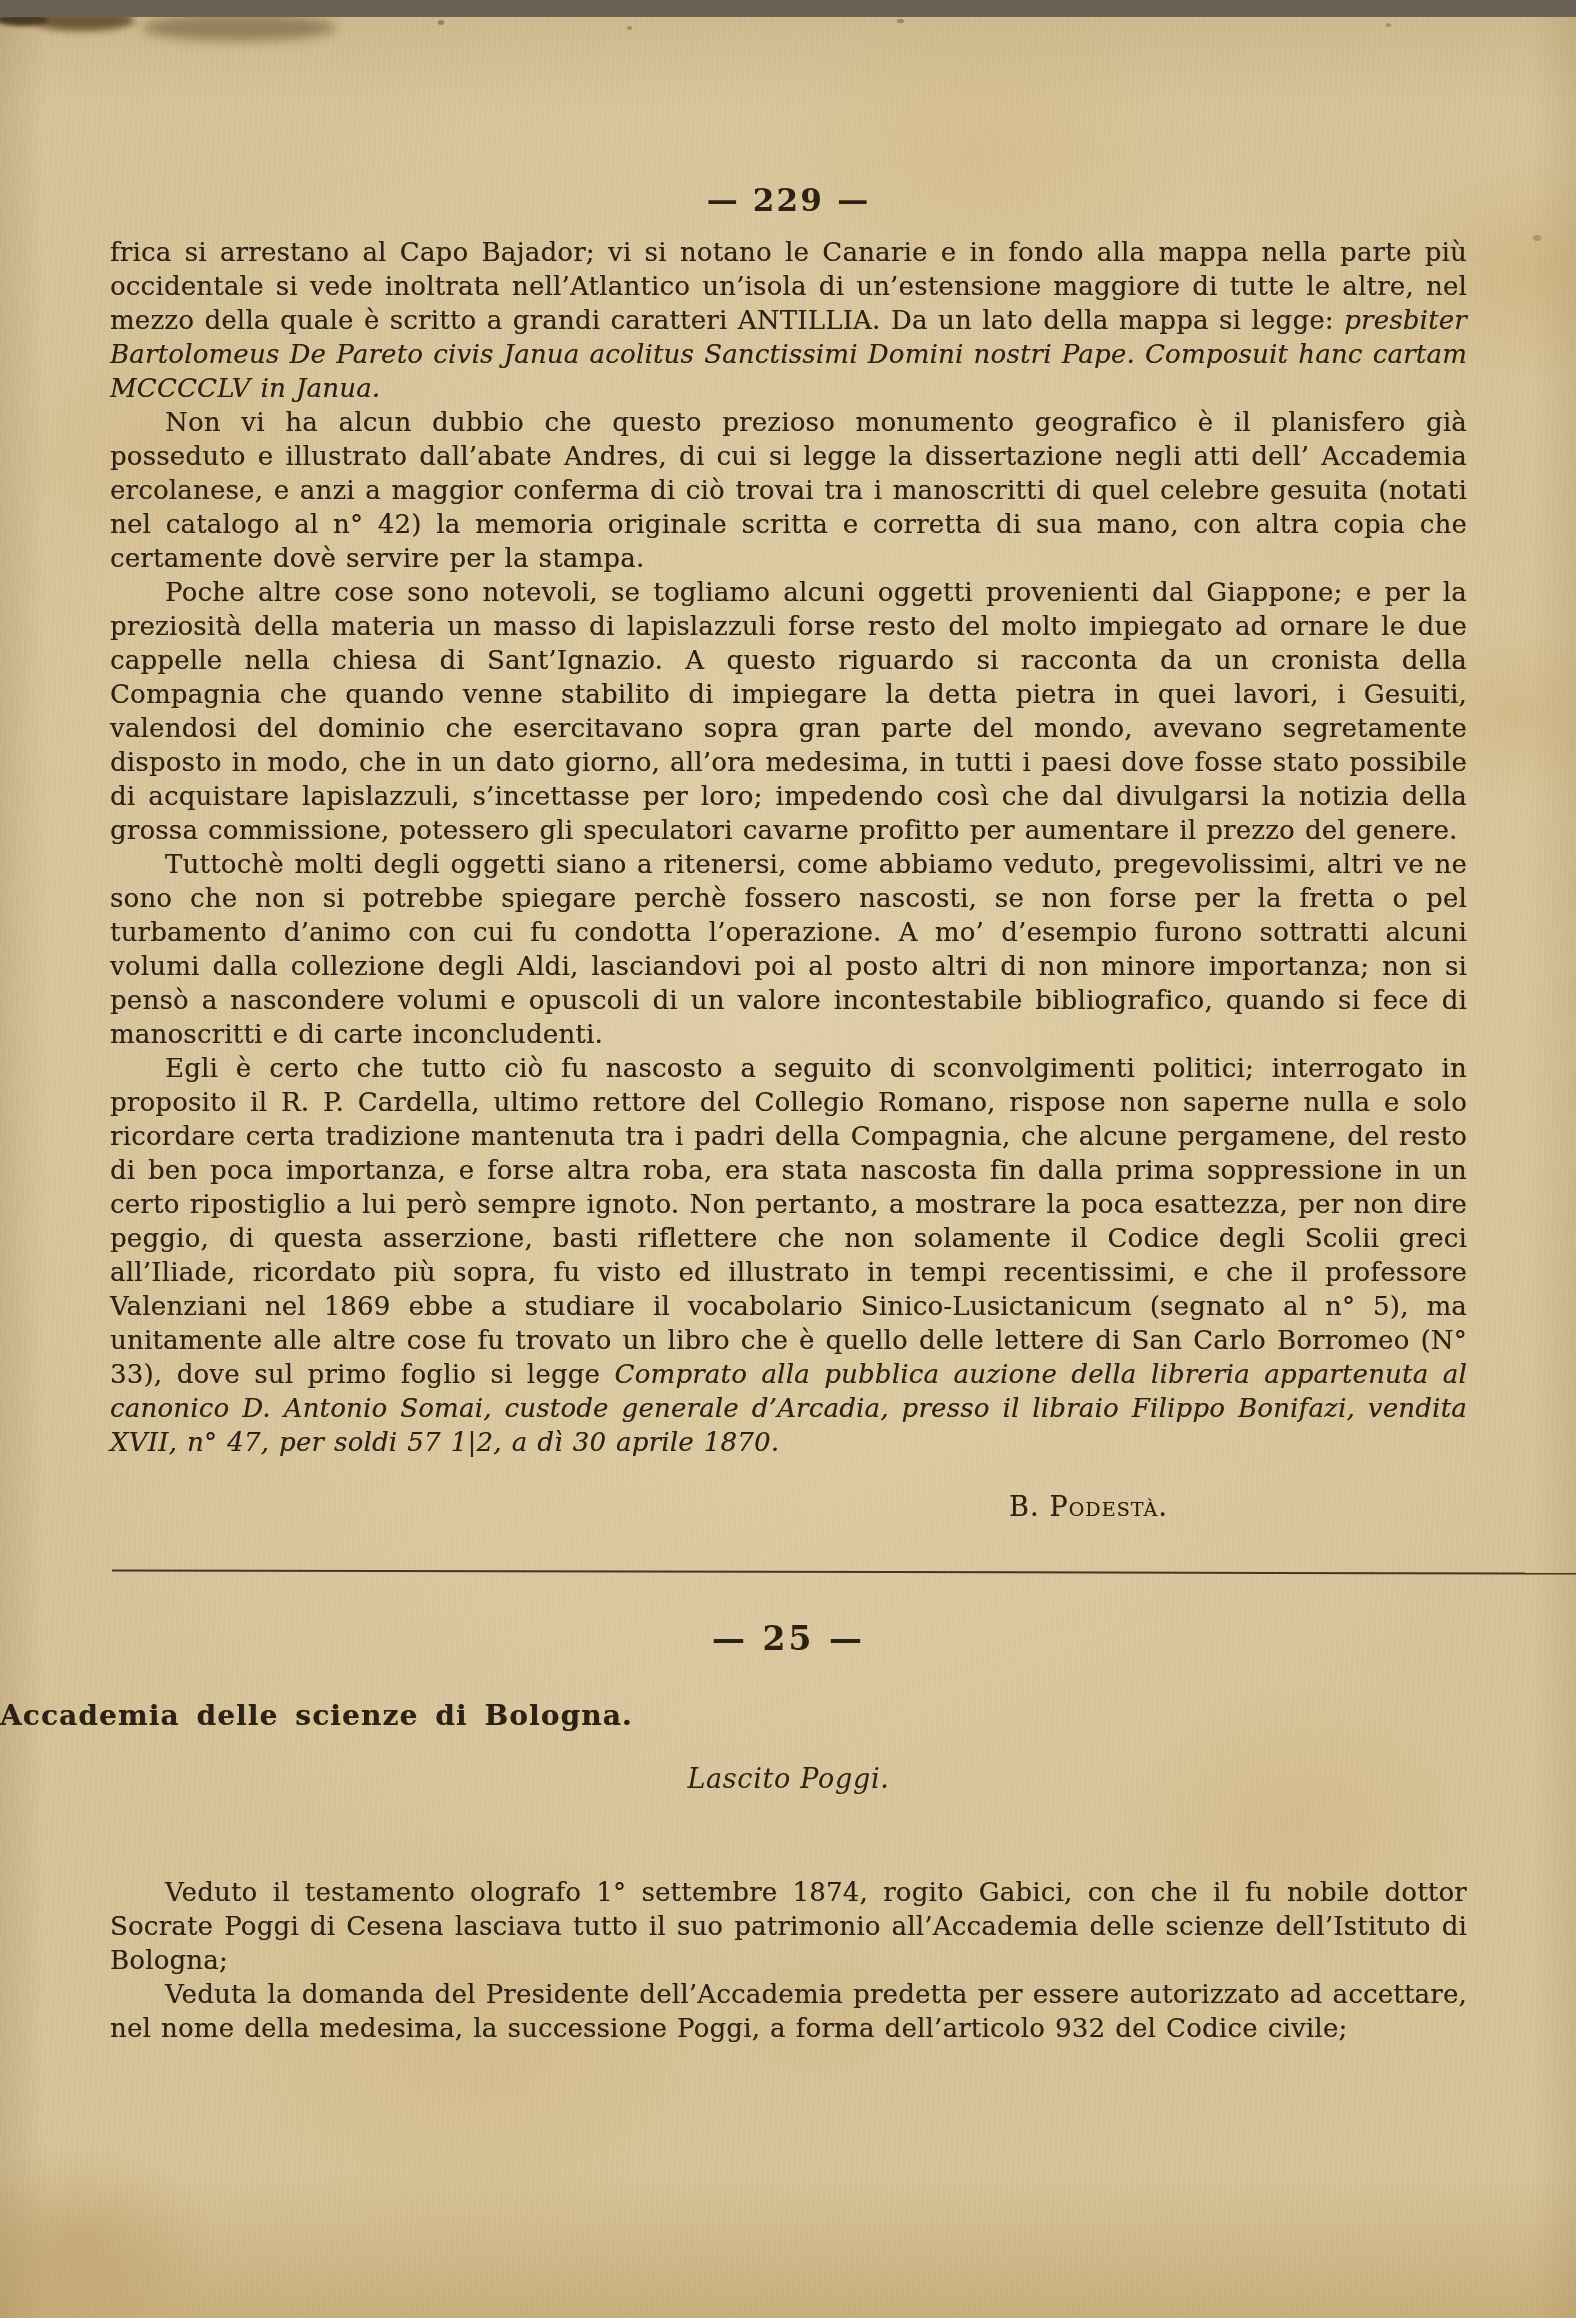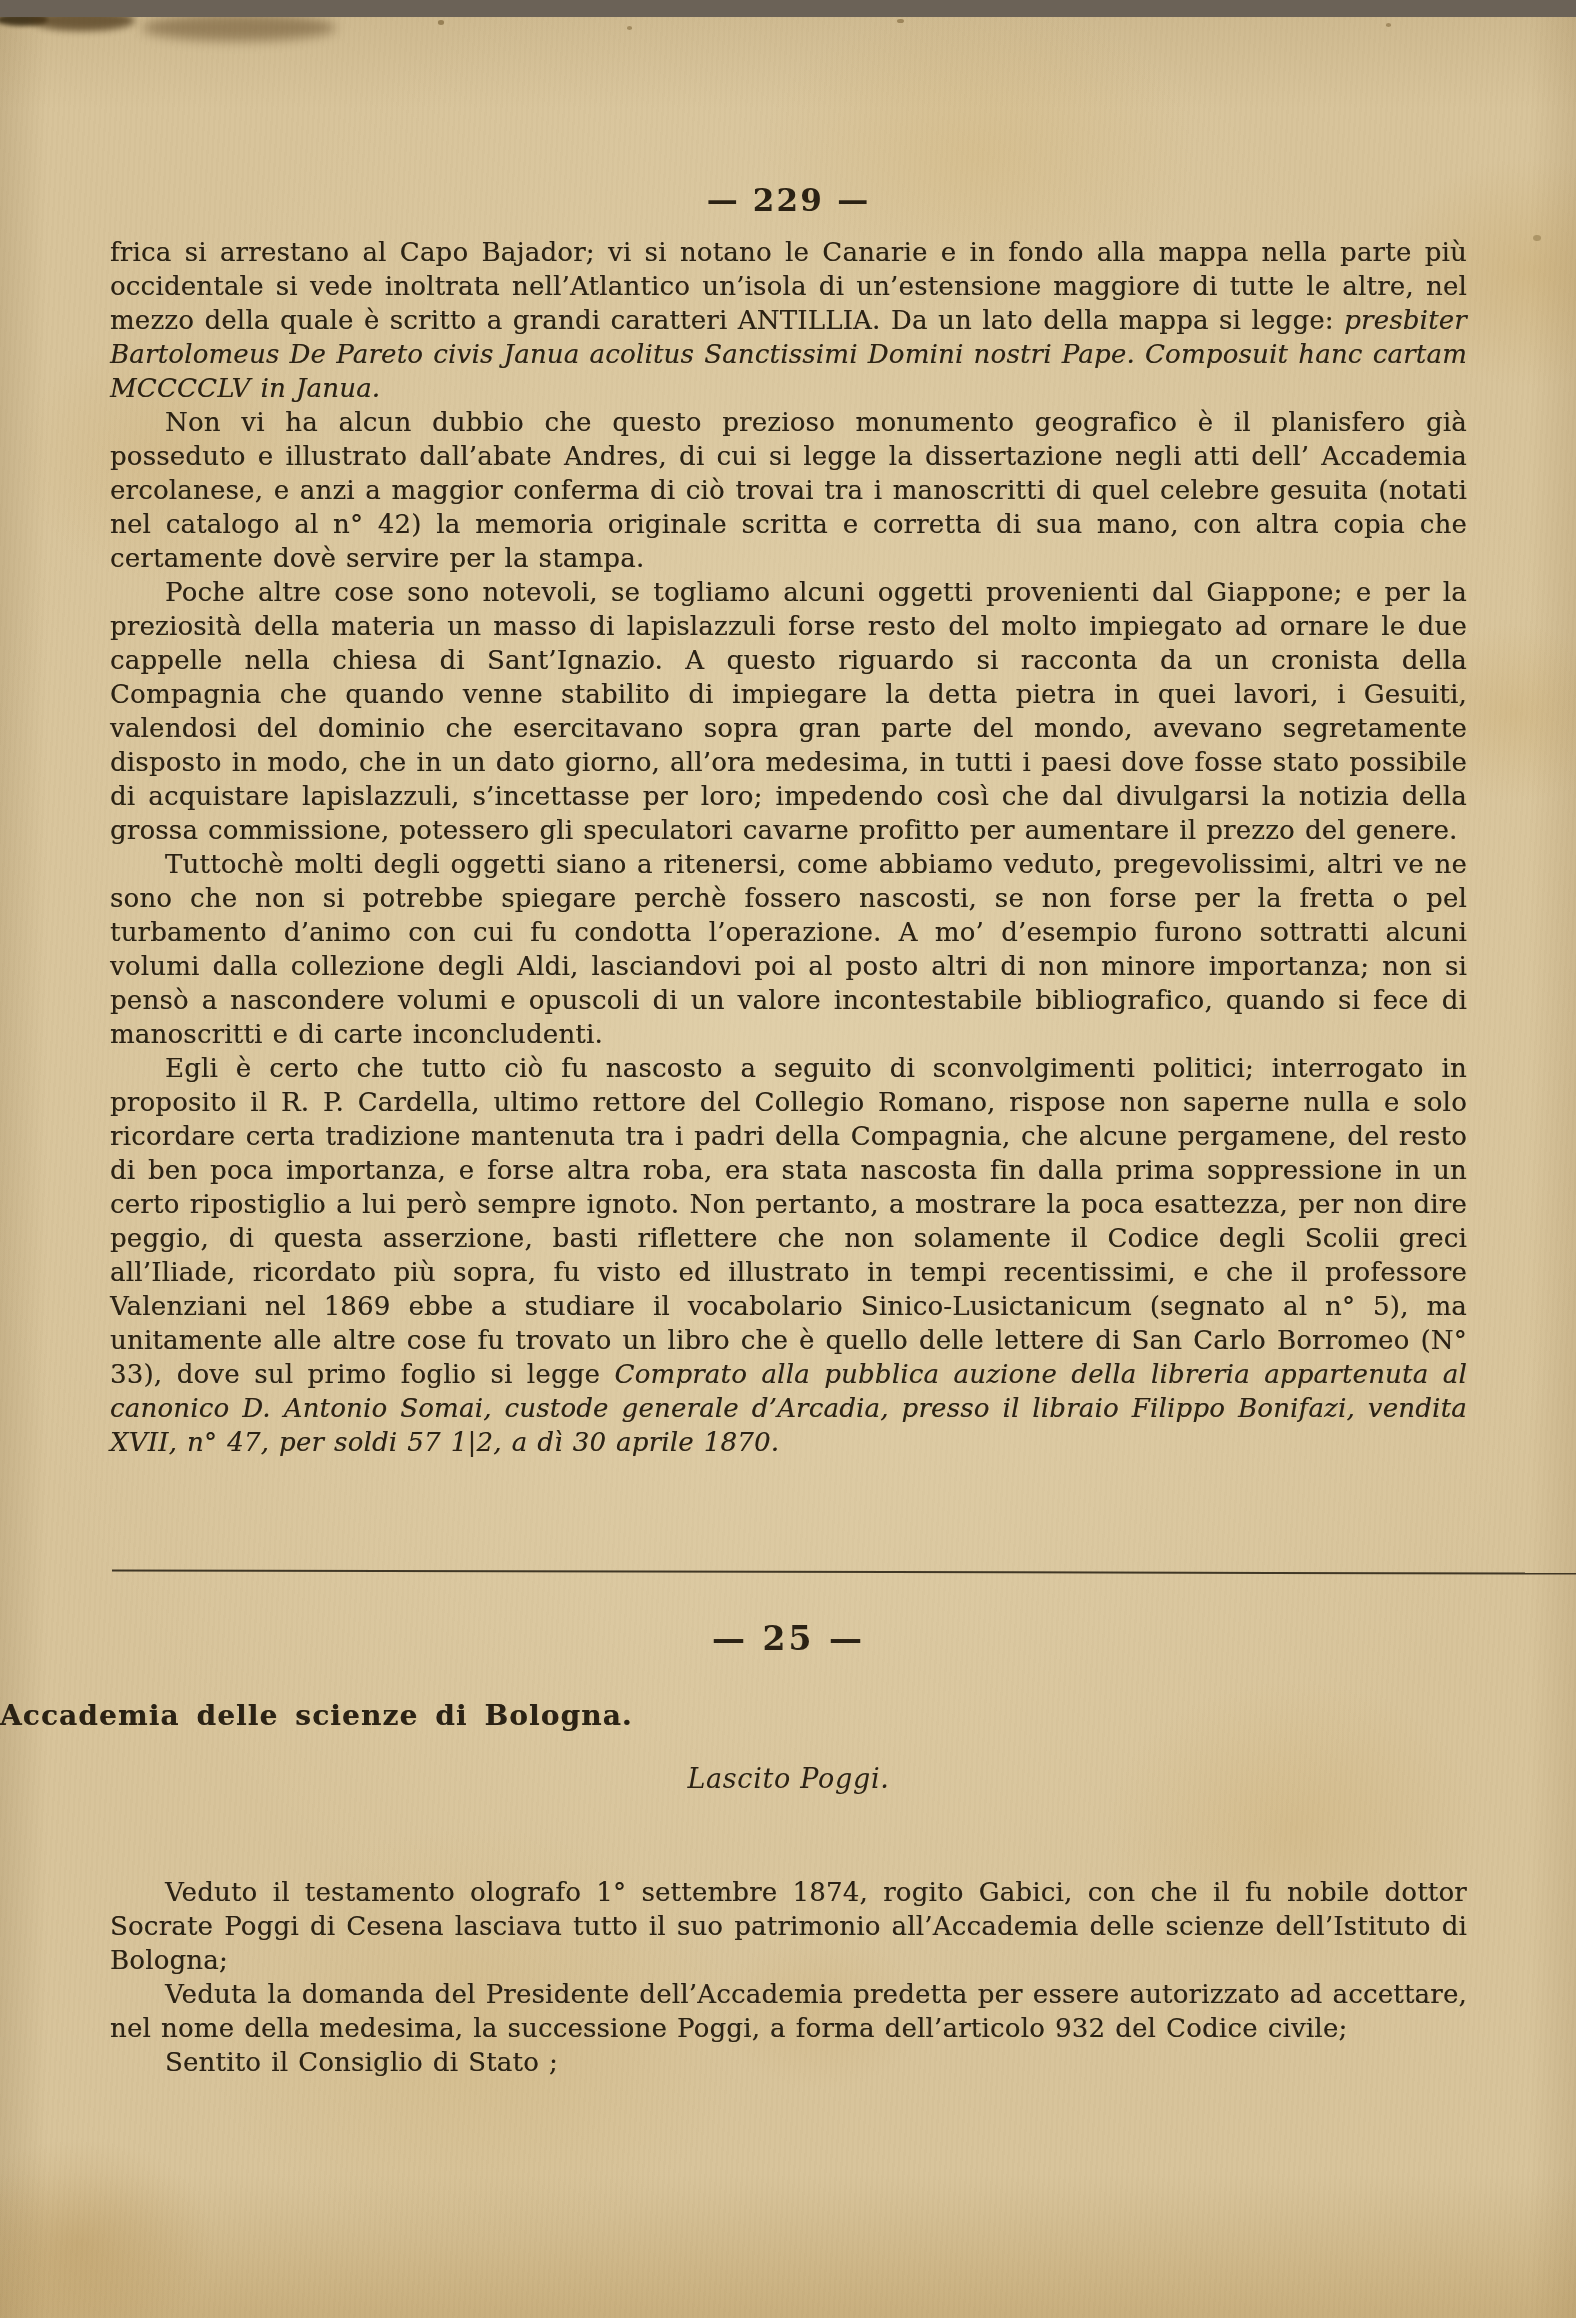--- a/index.html
+++ b/index.html
@@ -100,32 +100,32 @@
   <div class="pageno">— 229 —</div>
 
   <div class="bodytext block1">
     <p class="noindent"><span>frica si arrestano al Capo Bajador; vi si notano le Canarie e in fondo alla mappa nella parte più occidentale si vede inoltrata nell’Atlantico un’isola di un’estensione maggiore di tutte le altre, nel mezzo della quale è scritto a grandi caratteri ANTILLIA. Da un lato della mappa si legge: </span><span class="it">presbiter Bartolomeus De Pareto civis Janua acolitus Sanctissimi Domini nostri Pape. Composuit hanc cartam MCCCCLV in Janua.</span></p>
     <p><span>Non vi ha alcun dubbio che questo prezioso monumento geografico è il planisfero già posseduto e illustrato dall’abate Andres, di cui si legge la dissertazione negli atti dell’ Accademia ercolanese, e anzi a maggior conferma di ciò trovai tra i manoscritti di quel celebre gesuita (notati nel catalogo al n° 42) la memoria originale scritta e corretta di sua mano, con altra copia che certamente dovè servire per la stampa.</span></p>
     <p><span>Poche altre cose sono notevoli, se togliamo alcuni oggetti provenienti dal Giappone; e per la preziosità della materia un masso di lapislazzuli forse resto del molto impiegato ad ornare le due cappelle nella chiesa di Sant’Ignazio. A questo riguardo si racconta da un cronista della Compagnia che quando venne stabilito di impiegare la detta pietra in quei lavori, i Gesuiti, valendosi del dominio che esercitavano sopra gran parte del mondo, avevano segretamente disposto in modo, che in un dato giorno, all’ora medesima, in tutti i paesi dove fosse stato possibile di acquistare lapislazzuli, s’incettasse per loro; impedendo così che dal divulgarsi la notizia della grossa commissione, potessero gli speculatori cavarne profitto per aumentare il prezzo del genere.</span></p>
     <p><span>Tuttochè molti degli oggetti siano a ritenersi, come abbiamo veduto, pregevolissimi, altri ve ne sono che non si potrebbe spiegare perchè fossero nascosti, se non forse per la fretta o pel turbamento d’animo con cui fu condotta l’operazione. A mo’ d’esempio furono sottratti alcuni volumi dalla collezione degli Aldi, lasciandovi poi al posto altri di non minore importanza; non si pensò a nascondere volumi e opuscoli di un valore incontestabile bibliografico, quando si fece di manoscritti e di carte inconcludenti.</span></p>
     <p><span>Egli è certo che tutto ciò fu nascosto a seguito di sconvolgimenti politici; interrogato in proposito il R. P. Cardella, ultimo rettore del Collegio Romano, rispose non saperne nulla e solo ricordare certa tradizione mantenuta tra i padri della Compagnia, che alcune pergamene, del resto di ben poca importanza, e forse altra roba, era stata nascosta fin dalla prima soppressione in un certo ripostiglio a lui però sempre ignoto. Non pertanto, a mostrare la poca esattezza, per non dire peggio, di questa asserzione, basti riflettere che non solamente il Codice degli Scolii greci all’Iliade, ricordato più sopra, fu visto ed illustrato in tempi recentissimi, e che il professore Valenziani nel 1869 ebbe a studiare il vocabolario Sinico-Lusictanicum (segnato al n° 5), ma unitamente alle altre cose fu trovato un libro che è quello delle lettere di San Carlo Borromeo (N° 33), dove sul primo foglio si legge </span><span class="it">Comprato alla pubblica auzione della libreria appartenuta al canonico D. Antonio Somai, custode generale d’Arcadia, presso il libraio Filippo Bonifazi, vendita XVII, n° 47, per soldi 57 1|2, a dì 30 aprile 1870.</span></p>
   </div>
 
+  <div class="signature">B. Podestà.</div>
 
   <div class="divider"></div>
 
   <div class="secno">— 25 —</div>
 
   <div class="acad-heading">Accademia delle scienze di Bologna.</div>
 
   <div class="sub-heading">Lascito Poggi.</div>
 
 
   <div class="bodytext block2">
     <p><span>Veduto il testamento olografo 1° settembre 1874, rogito Gabici, con che il fu nobile dottor Socrate Poggi di Cesena lasciava tutto il suo patrimonio all’Accademia delle scienze dell’Istituto di Bologna;</span></p>
     <p><span>Veduta la domanda del Presidente dell’Accademia predetta per essere autorizzato ad accettare, nel nome della medesima, la successione Poggi, a forma dell’articolo 932 del Codice civile;</span></p>
-    <p><span>Sentito il Consiglio di Stato ;</span></p>
   </div>
 
   <div class="bottom-edge"></div>
 
 </div>
 
 
 </body></html>

